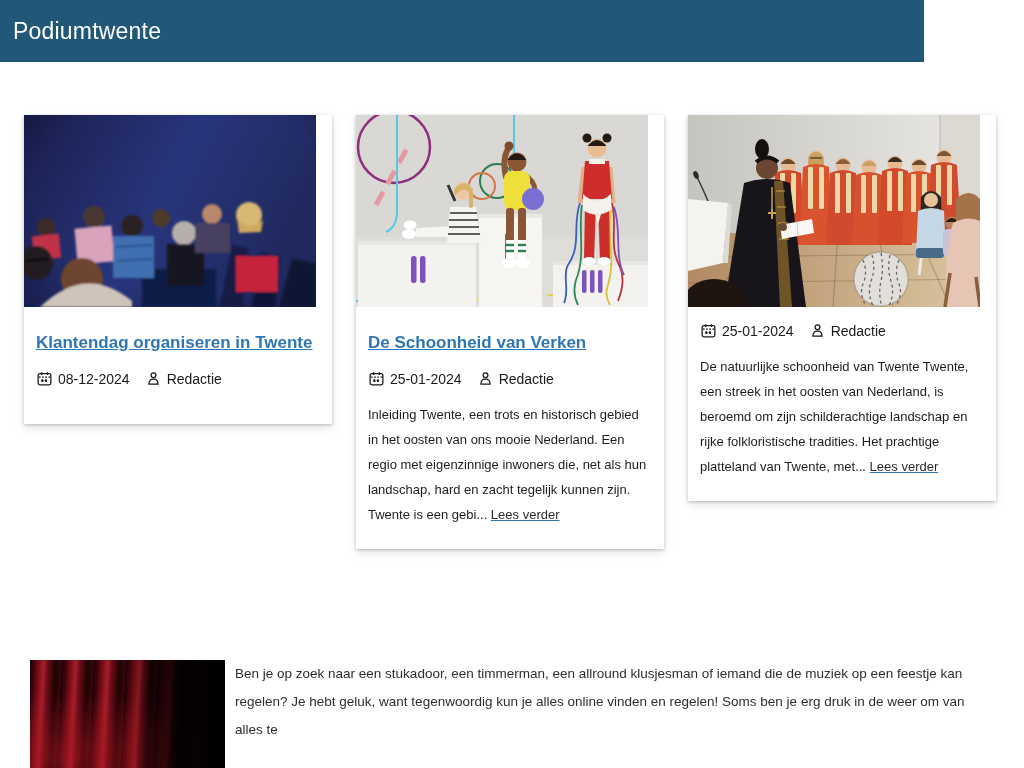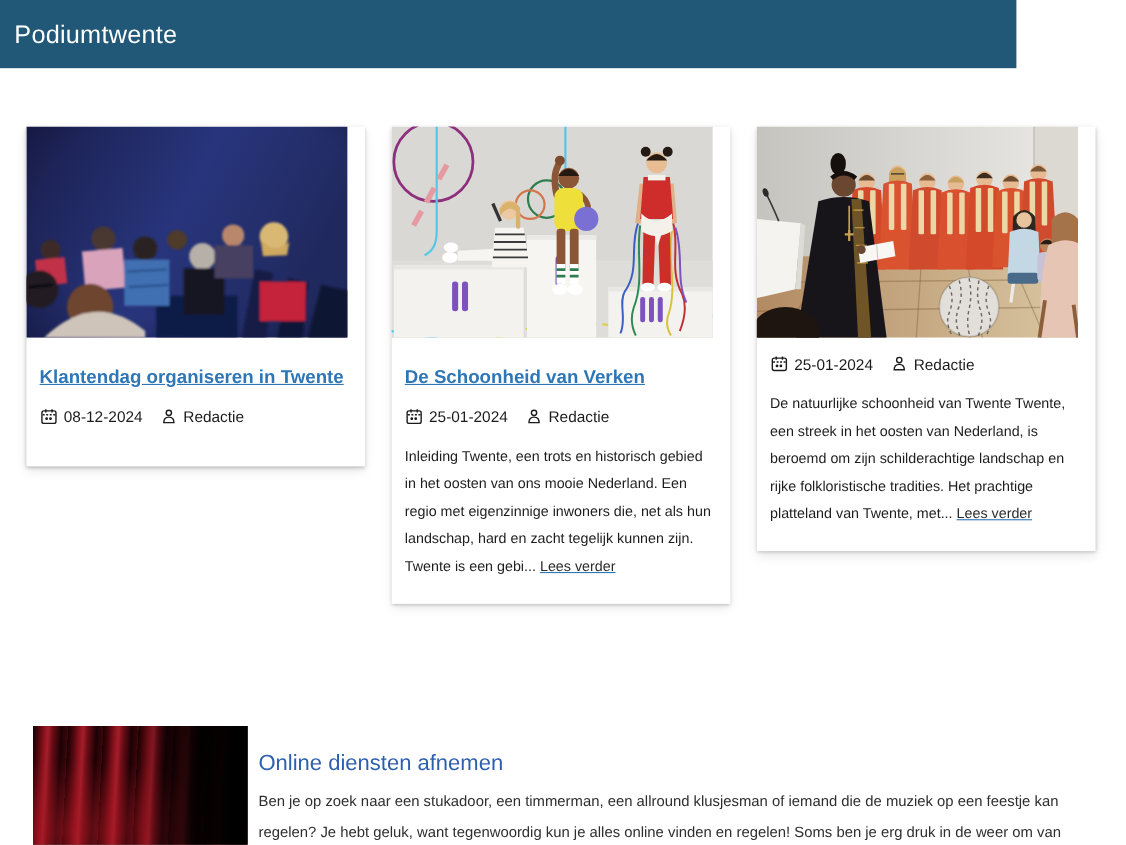--- a/index.html
+++ b/index.html
@@ -424,16 +424,15 @@
       </div>
       <p class="excerpt"><span>De natuurlijke schoonheid van Twente Twente, een streek in het oosten van Nederland, is beroemd om zijn schilderachtige landschap en rijke folkloristische tradities. Het prachtige platteland van Twente, met... </span><a class="read-more">Lees verder</a></p>
     </div>
   </article>
 
 </main>
 
 <section class="promo">
   <div class="curtain"></div>
   <div class="promo-text">
-    <h2 class="promo-heading">Online diensten afnemen</h2>
     <p class="promo-body">Ben je op zoek naar een stukadoor, een timmerman, een allround klusjesman of iemand die de muziek op een feestje kan regelen? Je hebt geluk, want tegenwoordig kun je alles online vinden en regelen! Soms ben je erg druk in de weer om van alles te</p>
   </div>
 </section>
 
 </body></html>

